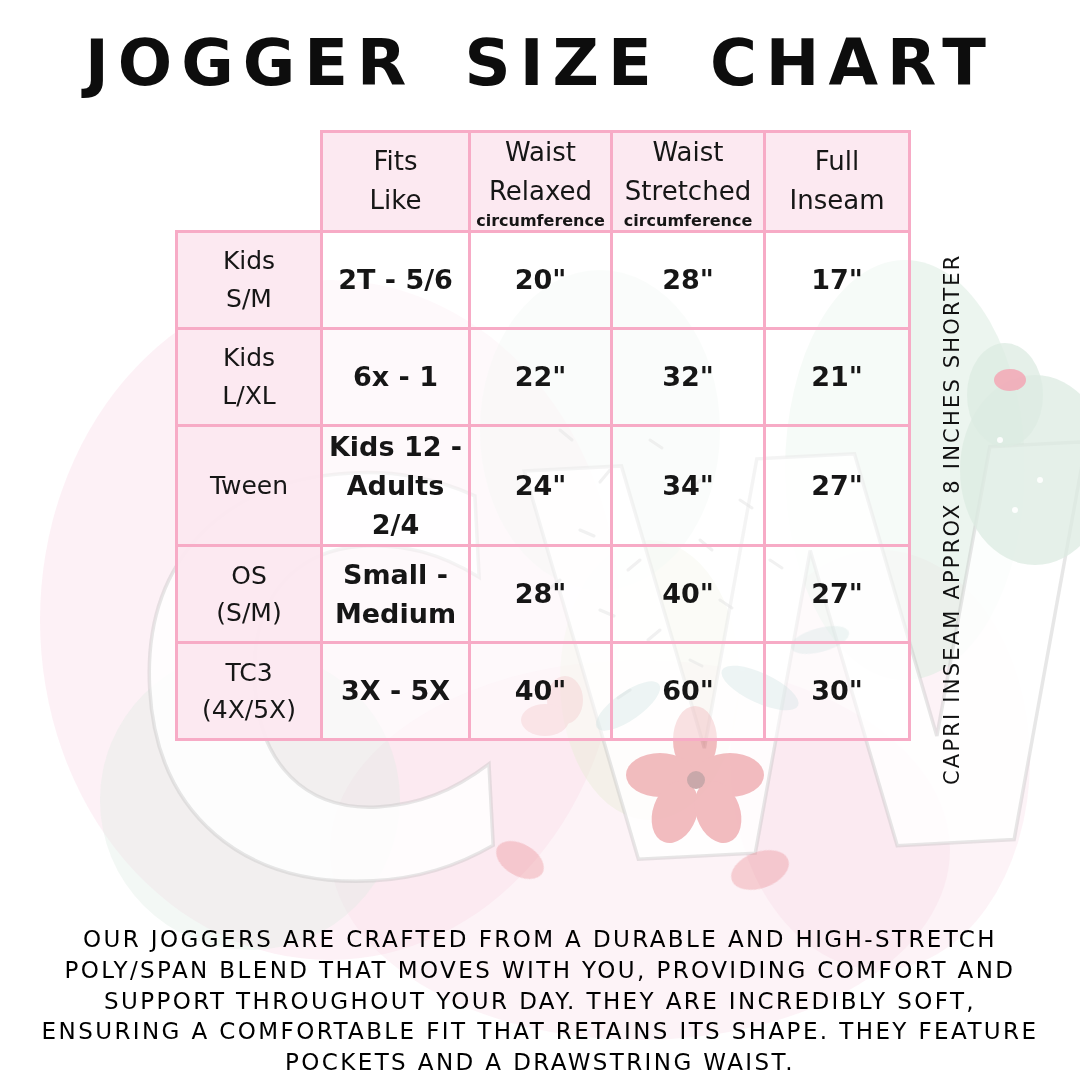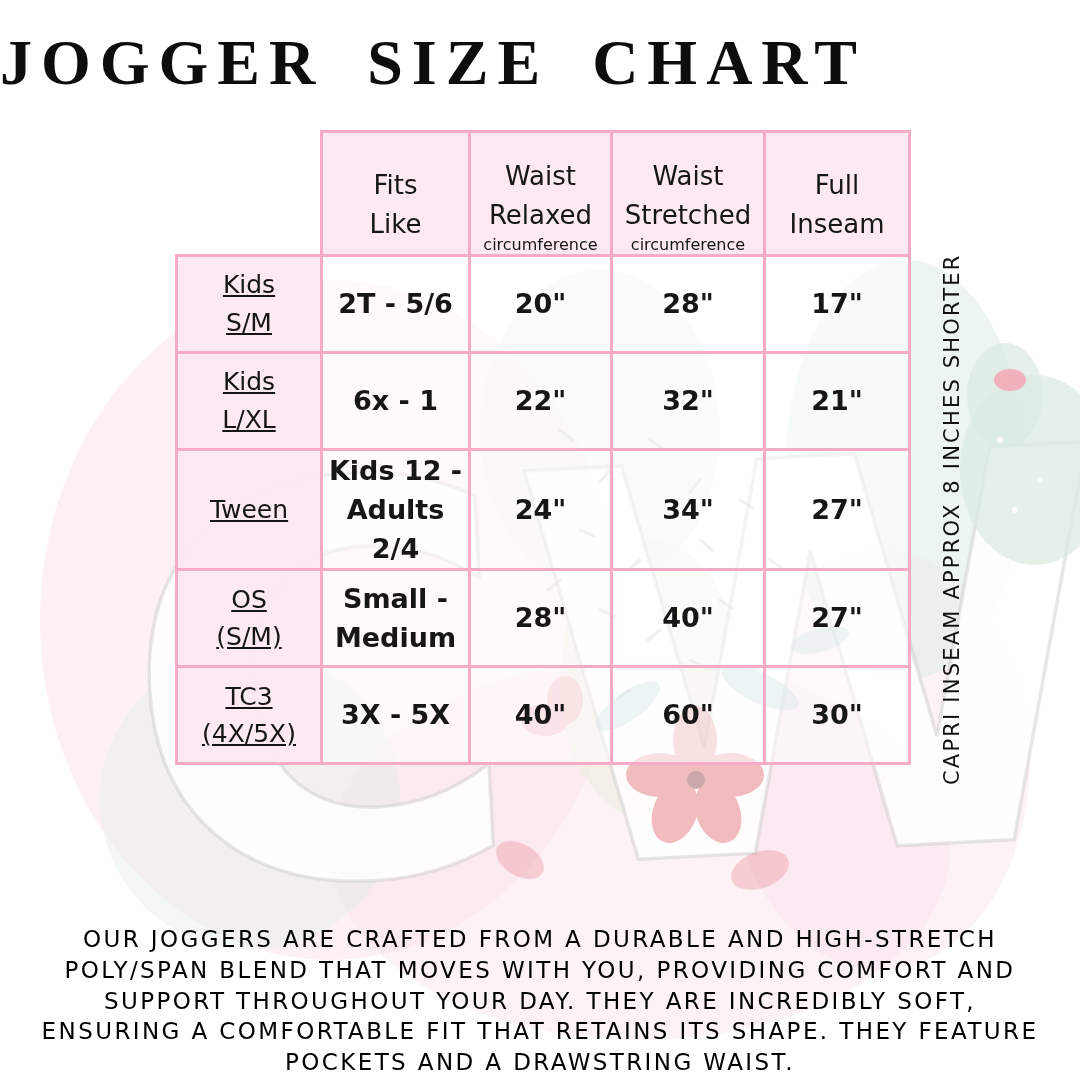--- a/index.html
+++ b/index.html
@@ -5,39 +5,39 @@
   html,body{margin:0;padding:0;background:#ffffff;}
   .canvas{
     position:relative;width:1080px;height:1080px;background:#ffffff;overflow:hidden;
     font-family:"DejaVu Sans","Liberation Sans",sans-serif;color:#161616;
   }
   
   .wm{position:absolute;inset:0;z-index:0;}
   
   .title{
     position:absolute;top:26px;left:0;width:100%;z-index:2;
-    font-size:64px;font-weight:700;
-    letter-spacing:9px;word-spacing:18px;color:#0d0d0d;white-space:nowrap;font-family:Liberation Serif, serif;
+    text-align:center;font-size:64px;font-weight:700;
+    letter-spacing:9px;word-spacing:18px;color:#0d0d0d;white-space:nowrap;
   }
   
   table.size-table{
     position:absolute;left:175px;top:130px;z-index:1;
     border-collapse:collapse;table-layout:fixed;
   }
   .size-table td,.size-table th{
     border:3.5px solid #f7abc6;padding:0;text-align:center;vertical-align:middle;
     font-weight:400;
   }
   .size-table .corner{border:none;background:transparent;}
   .size-table th{background:rgba(252,232,240,0.95);}
-  .size-table td.rowlabel{background:rgba(252,232,240,0.95);font-size:25px;line-height:1.5;white-space:pre-line;text-decoration:underline;}
+  .size-table td.rowlabel{background:rgba(252,232,240,0.95);font-size:25px;line-height:1.5;white-space:pre-line;}
   .size-table td.datacell{background:rgba(255,255,255,0.55);font-size:27px;white-space:pre-line;line-height:1.45;font-weight:bold;}
-  .hwrap{display:flex;flex-direction:column;align-items:center;justify-content:center;gap:1px;margin-top:24px;}
+  .hwrap{display:flex;flex-direction:column;align-items:center;justify-content:center;gap:1px;}
   .hline{font-size:26px;line-height:1.5;white-space:pre-line;font-weight:400;}
-  .hsub{font-size:16px;line-height:1.1;font-weight:400;}
+  .hsub{font-size:16px;line-height:1.1;font-weight:700;}
   
   .side-note{
     position:absolute;left:930px;top:130px;height:778px;width:44px;z-index:2;
     display:flex;align-items:center;justify-content:center;
     writing-mode:vertical-rl;transform:rotate(180deg);
     font-size:21px;letter-spacing:2.2px;color:#111;white-space:nowrap;
   }
   
   .description{
     position:absolute;top:924px;left:0;width:100%;z-index:2;

